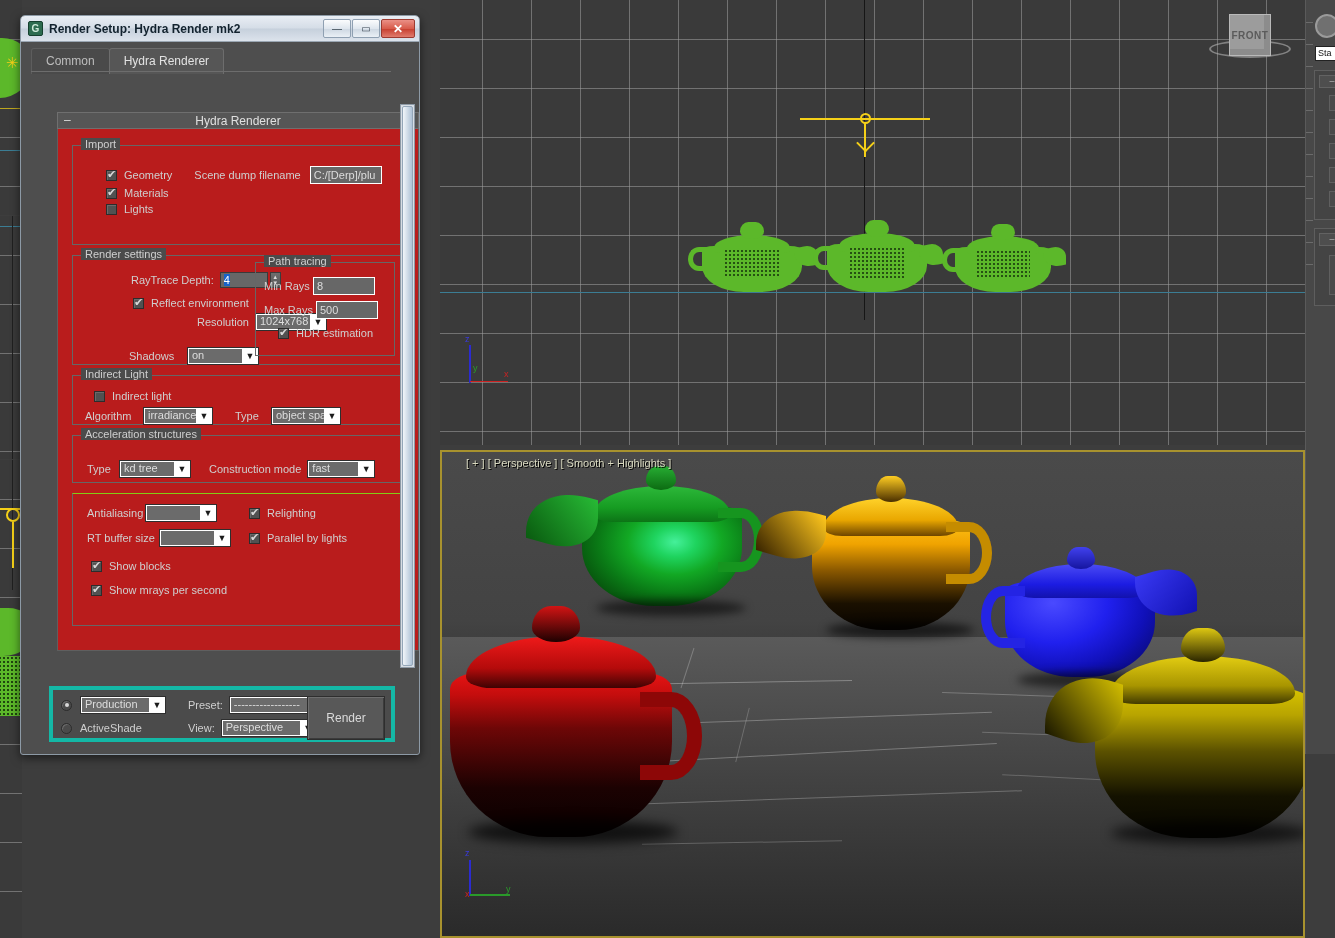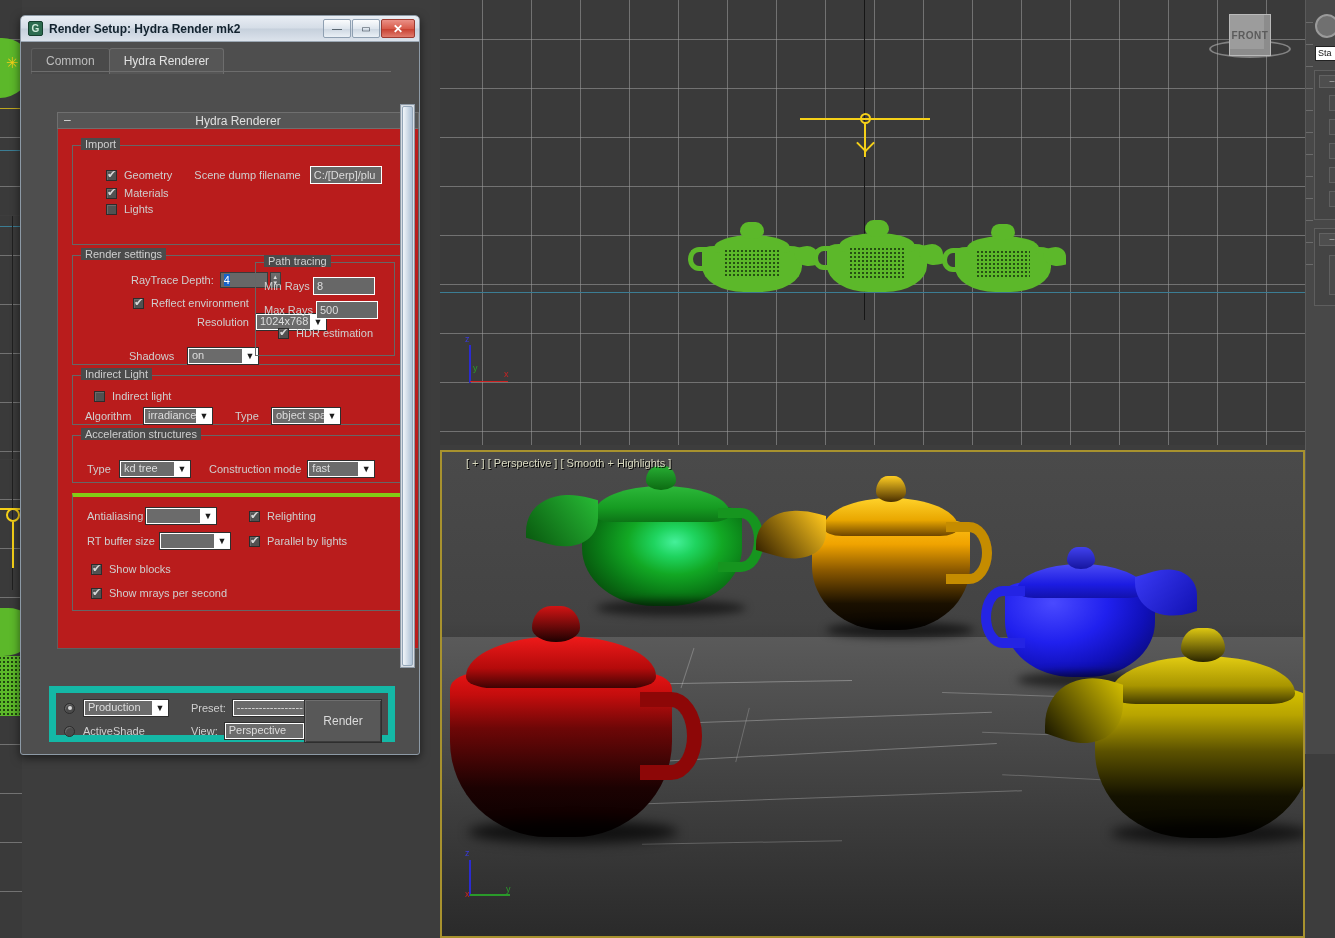--- a/index.html
+++ b/index.html
@@ -274,21 +274,21 @@
   .btn {
     background:#585858; border:1px solid #2e2e2e;
     box-shadow: inset 1px 1px 0 #6e6e6e, inset -1px -1px 0 #3b3b3b;
     color:#dadada; font-size:12px;
     display:flex; align-items:center; justify-content:center;
   }
 
   
   .dlg-bottom {
     position:absolute; left:28px; right:24px; bottom:12px; height:56px;
-    border:7px solid #14b8a6; background:#4b4b4b;
+    border:4px solid #14b8a6; background:#4b4b4b;
   }
   .lockbtn {
     width:16px; height:18px; background:#5a5a5a;
     border:1px solid #2e2e2e; display:flex; align-items:center;
     justify-content:center; color:#3a4fb8; font-size:11px;
   }
 
   
   .dlg-scroll {
     position:absolute; right:4px; top:62px; width:15px; bottom:86px;
@@ -614,21 +614,21 @@
                 <span class="combo-arrow">▼</span>
               </div>
               <span class="lbl" style="margin-left:18px;">Construction mode</span>
               <div class="combo" style="width:68px;margin-left:6px;">
                 <span class="combo-val">fast</span>
                 <span class="combo-arrow">▼</span>
               </div>
             </div>
           </div>
 
-          <div class="grp" style="height:118px;border-top:4px solid #84cc16;">
+          <div class="grp" style="height:133px;border-top:1px solid #84cc16;">
             <div class="row" style="margin:-4px 0 0 6px;">
               <span class="lbl" style="width:58px;">Antialiasing</span>
               <div class="combo combo-empty" style="width:72px;">
                 <span class="combo-val"></span>
                 <span class="combo-arrow">▼</span>
               </div>
               <div class="row" style="margin-left:32px;">
                 <div class="chk on"></div>
                 <span class="lbl" style="margin-left:7px;">Relighting</span>
               </div>

